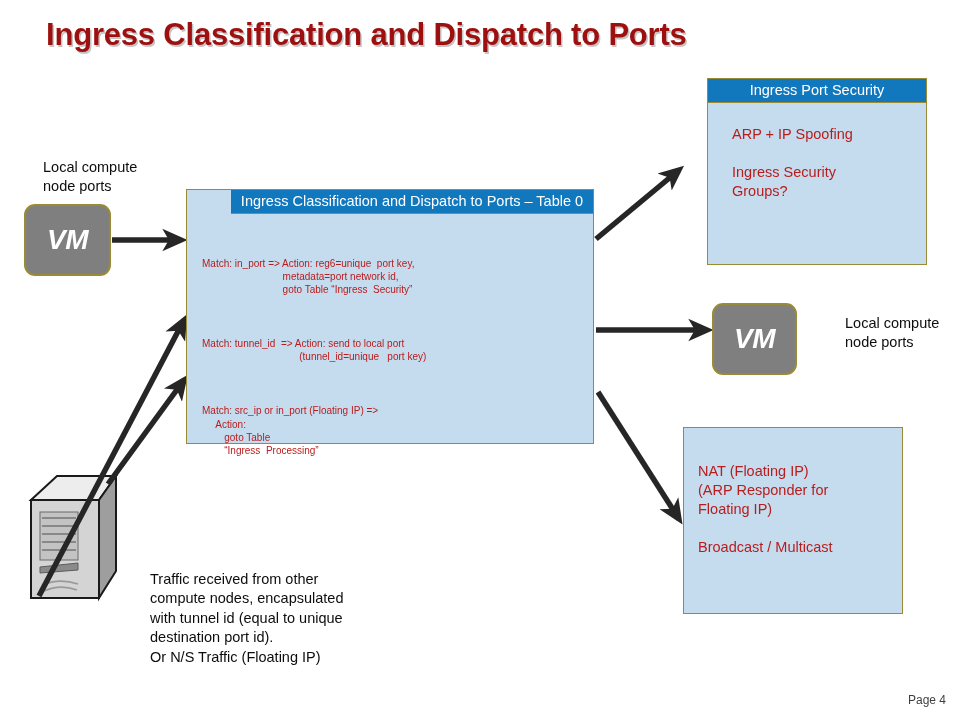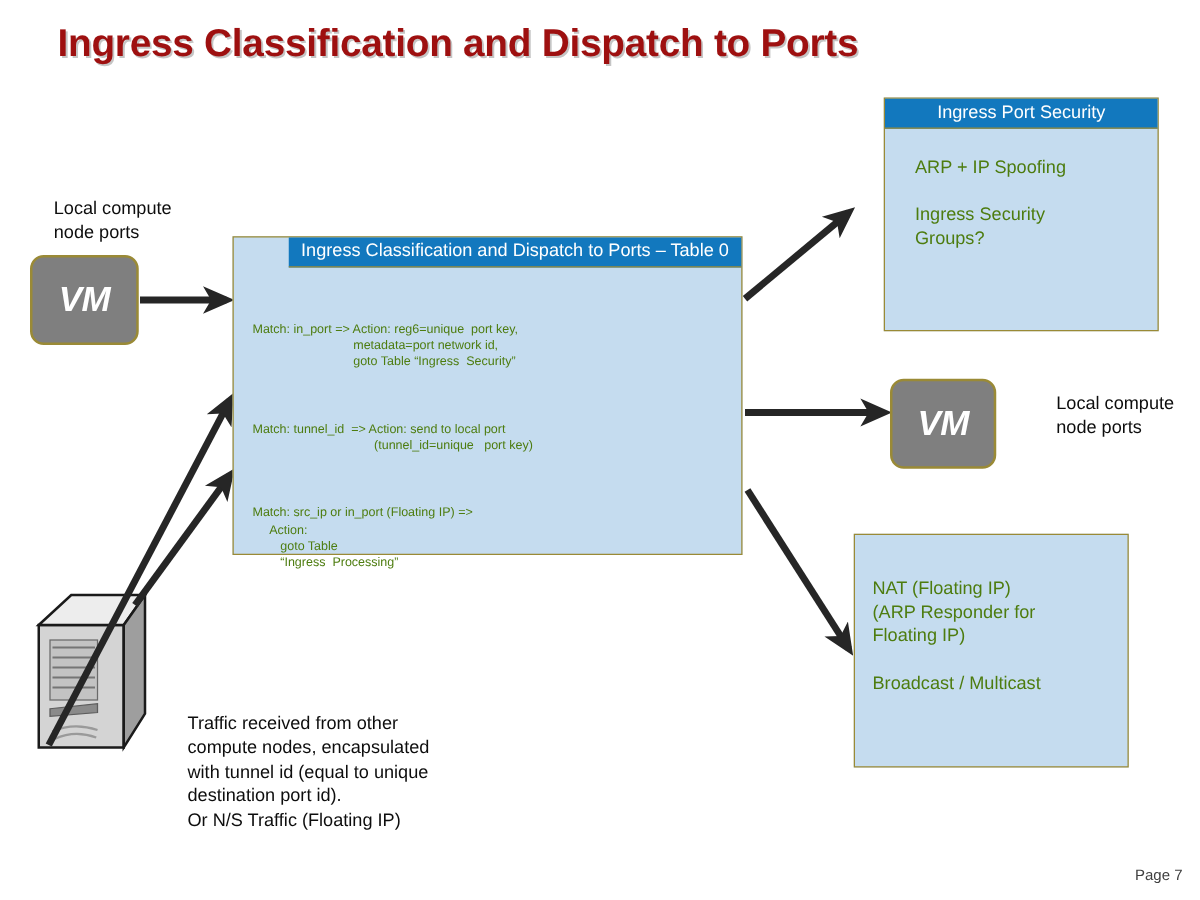--- a/index.html
+++ b/index.html
@@ -47,21 +47,21 @@
     color: #ffffff;
     font-size: 14.5px;
     text-align: center;
     padding: 3px 4px 4px 4px;
     border-bottom: 1px solid #9A8A36;
     white-space: nowrap;
     overflow: hidden;
   }
   .flowbox .body {
     box-sizing: border-box;
-    color: #4d7c0f;
+    color: #b91c1c;
     font-size: 14.5px;
     line-height: 1.32;
   }
 
   
   #main-table {
     left: 186px;
     top: 189px;
     width: 408px;
     height: 255px;
@@ -236,15 +236,15 @@
   <div class="label" id="label-left-ports">Local compute
 node ports</div>
   <div class="label" id="label-right-ports">Local compute
 node ports</div>
   <div class="label" id="label-traffic">Traffic received from other
 compute nodes, encapsulated
 with tunnel  id (equal to unique
 destination port id).
 Or N/S Traffic (Floating IP)</div>
 
-  <div id="page-number">Page 7</div>
+  <div id="page-number">Page 4</div>
 
 </div>
 
 </body></html>

